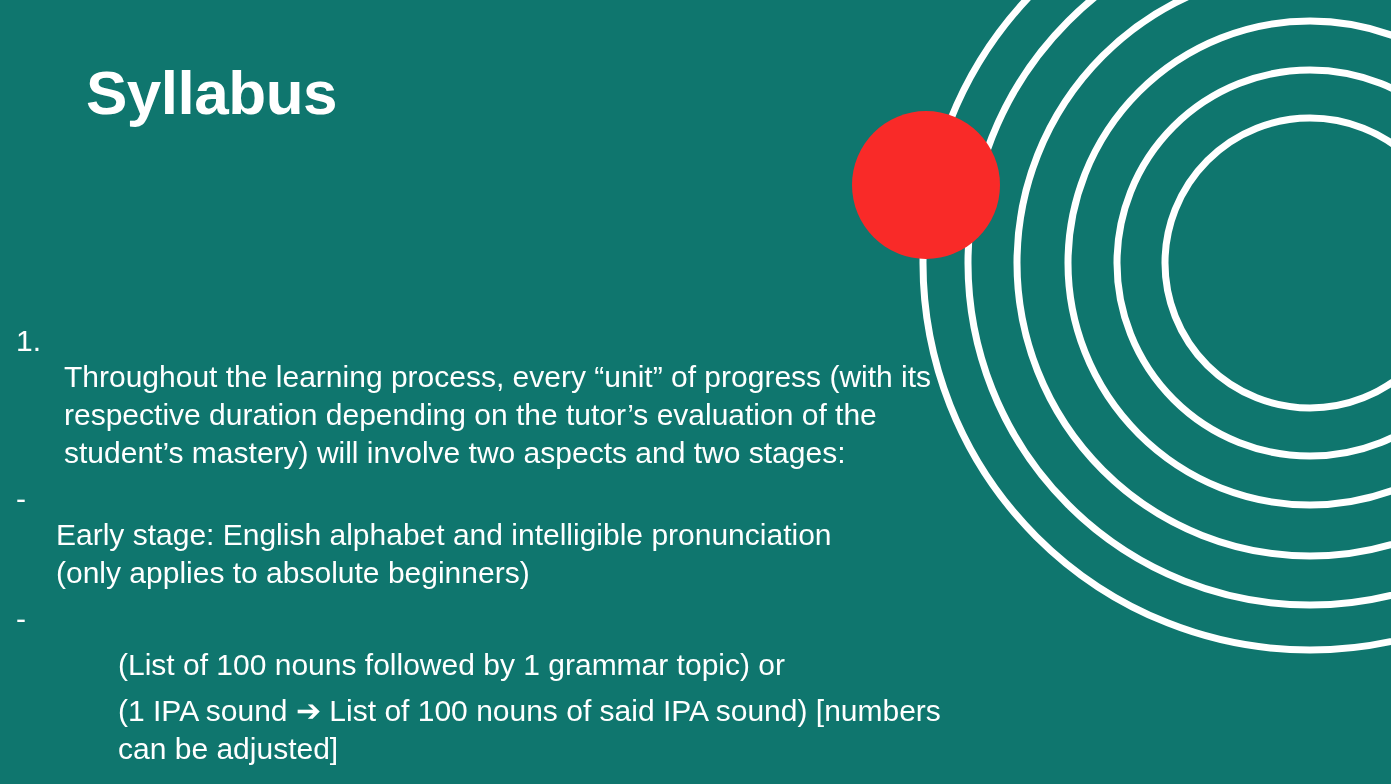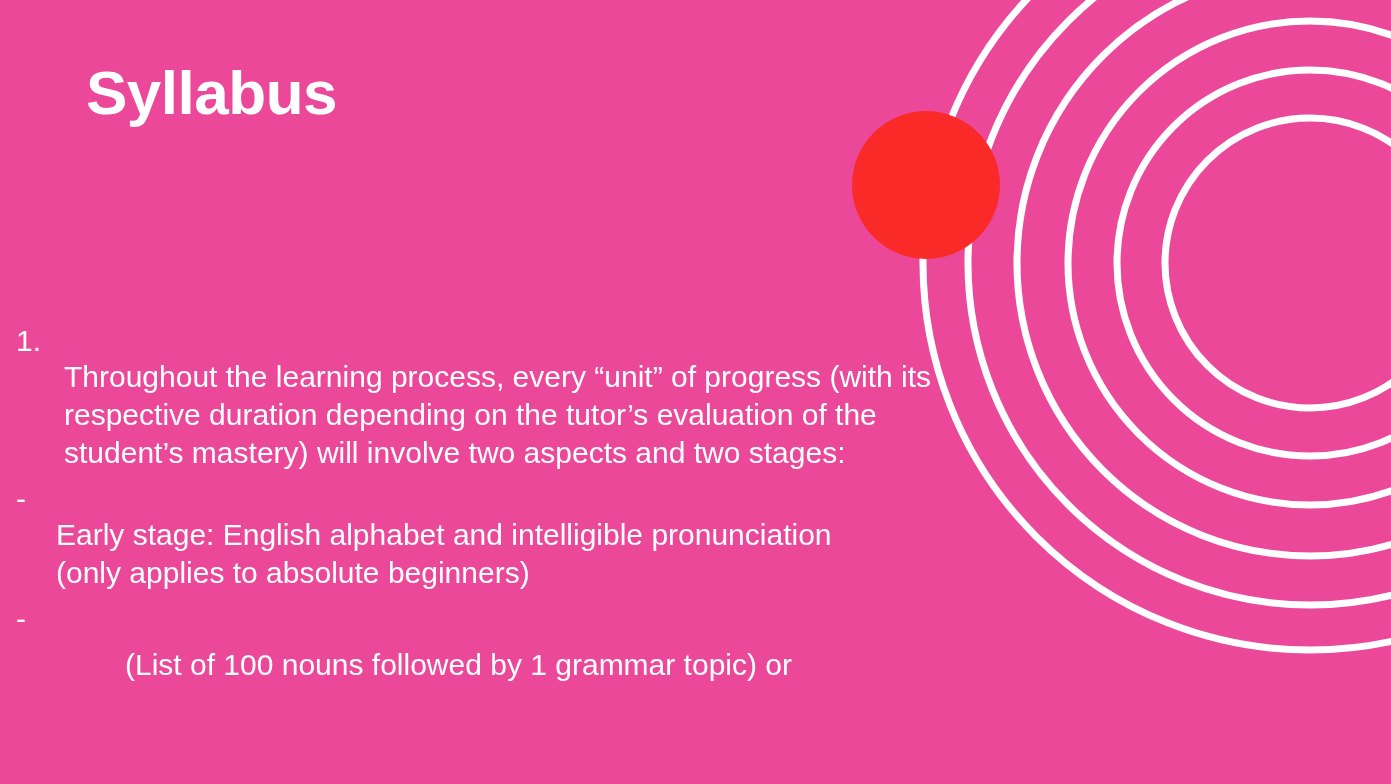--- a/index.html
+++ b/index.html
@@ -71,29 +71,28 @@
     flex: 1 1 auto;
     margin-top: 36px;
   }
   .li.numbered .li-text { max-width: 890px; }
   .li.dashed   .li-text { max-width: 820px; }
 
   .subline {
     padding-left: 118px;
     margin-bottom: 8px;
     max-width: 900px;
-    margin-left: 7px;
   }
 
   .nowrapline { white-space: nowrap; }
 </style>
 </head>
 <body>
 
-<div id="slide" style="background: #ec4899;">
+<div id="slide" style="background: #0f766e;">
 
   <svg id="deco" viewBox="0 0 1391 784" width="1391" height="784" aria-hidden="true">
     <g id="rings-group">
         <circle cx="1310" cy="263" r="145" fill="none" stroke="#ffffff" stroke-width="7"></circle>
         <circle cx="1310" cy="263" r="193" fill="none" stroke="#ffffff" stroke-width="7"></circle>
         <circle cx="1310" cy="263" r="242" fill="none" stroke="#ffffff" stroke-width="7"></circle>
         <circle cx="1310" cy="263" r="293" fill="none" stroke="#ffffff" stroke-width="7"></circle>
         <circle cx="1310" cy="263" r="342" fill="none" stroke="#ffffff" stroke-width="7"></circle>
         <circle cx="1310" cy="263" r="387" fill="none" stroke="#ffffff" stroke-width="7"></circle>
       </g>
@@ -112,15 +111,16 @@
     <div class="li dashed">
       <span class="marker">-</span>
       <span class="li-text">Early stage: English alphabet and intelligible pronunciation (only applies to absolute beginners)</span>
     </div>
 
     <div class="li dashed">
       <span class="marker">-</span>
     </div>
 
     <div class="subline nowrapline">(List of 100 nouns followed by 1 grammar topic) or</div>
+    <div class="subline">(1 IPA sound ➔ List of 100 nouns of said IPA sound) [numbers can be adjusted]</div>
 
   </div>
 </div>
 
 </body></html>

